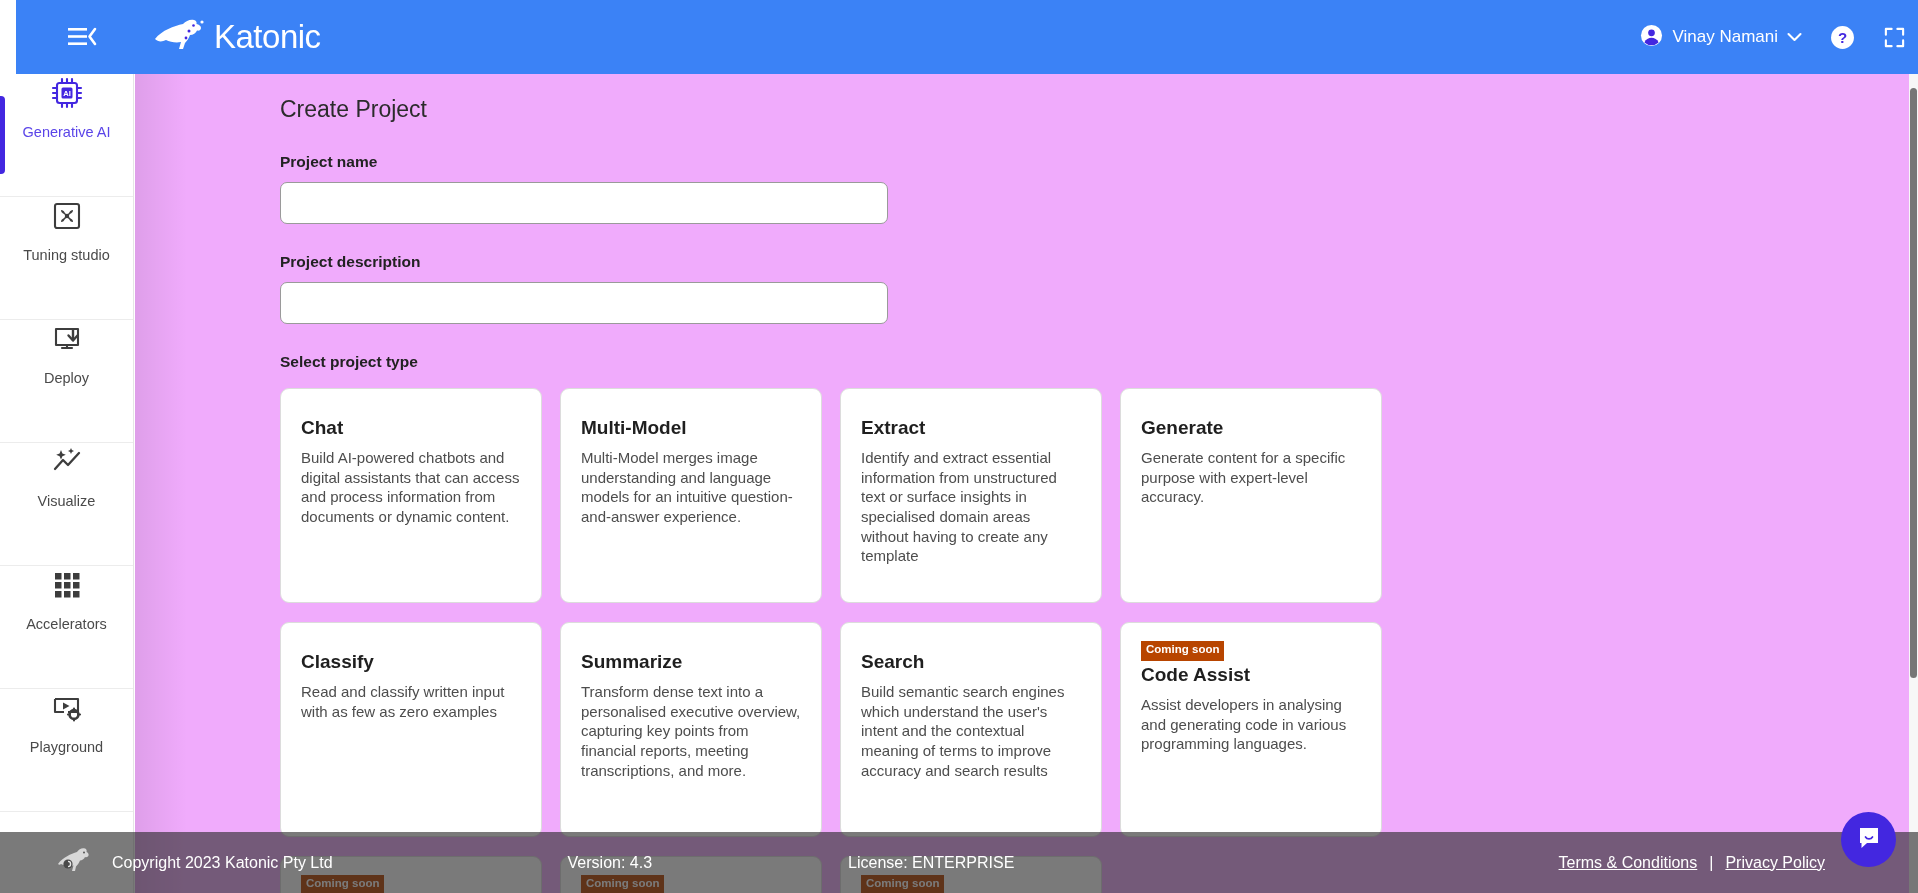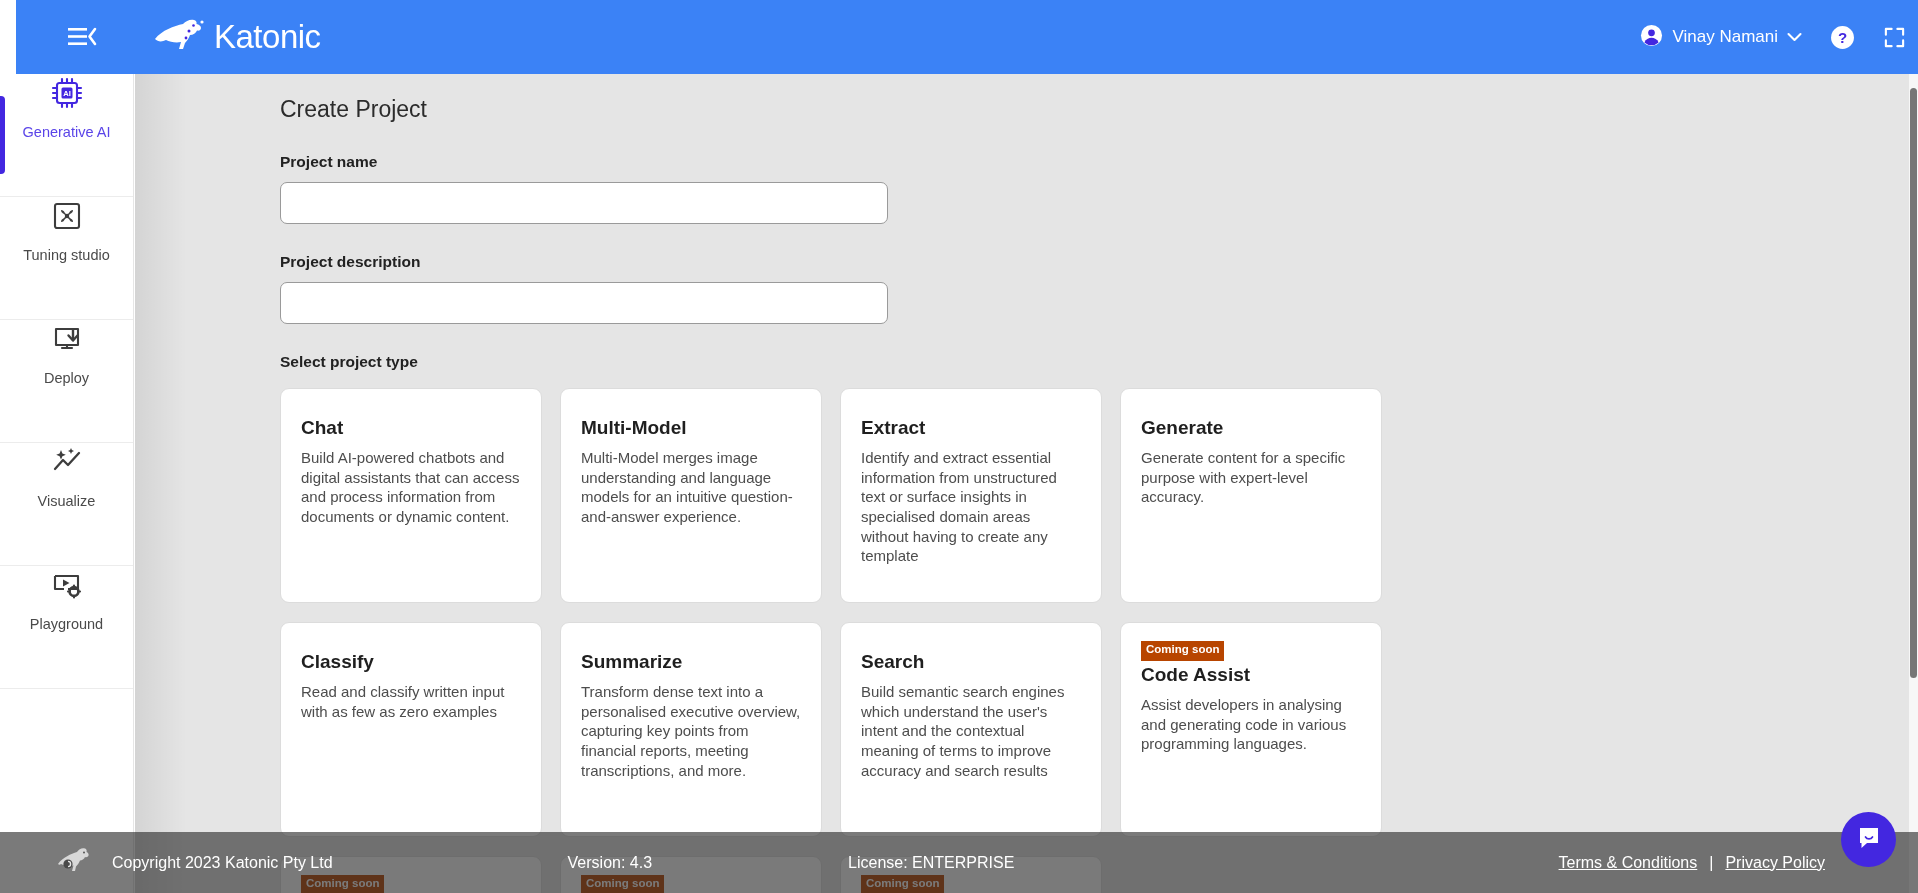--- a/index.html
+++ b/index.html
@@ -54,21 +54,21 @@
 
   .sidebar-shadow {
     position: absolute; top: 74px; left: 135px; width: 52px; height: 819px;
     background: linear-gradient(to right, rgba(0,0,0,0.075), rgba(0,0,0,0));
     pointer-events: none; z-index: 4;
   }
 
   
   .content {
     position: absolute; top: 74px; left: 135px; right: 0; bottom: 0;
-    background: #e5e5e5; overflow: hidden;
+    background: #f0abfc; overflow: hidden;
   }
   .content-inner { padding: 22px 0 0 145px; }
   .page-title { font-size: 23px; color: #2b2b2b; font-weight: 400; margin-bottom: 30px; }
   .field-label { font-size: 15.5px; font-weight: 700; color: #222; margin-bottom: 11px; }
   .text-input {
     width: 608px; height: 42px; border: 1px solid #9a9a9a; border-radius: 7px;
     background: #fff; padding: 0 12px; font-size: 15px; color: #222;
     font-family: "Liberation Sans", sans-serif; outline: none; margin-bottom: 29px;
   }
   .section-label { font-size: 15.5px; font-weight: 700; color: #222; margin-bottom: 17px; }
@@ -236,20 +236,38 @@
       <span class="side-icon">
         <svg width="34" height="34" viewBox="0 0 34 34">
           <path d="M5 24 L13 15 L18 20 L29 8" stroke="#3d3d3d" stroke-width="2.3" fill="none" stroke-linecap="round" stroke-linejoin="round"></path>
           <path d="M11 5 L12.4 8.4 L15.8 9.8 L12.4 11.2 L11 14.6 L9.6 11.2 L6.2 9.8 L9.6 8.4 Z" fill="#3d3d3d"></path>
           <path d="M21 3 L21.9 5.1 L24 6 L21.9 6.9 L21 9 L20.1 6.9 L18 6 L20.1 5.1 Z" fill="#3d3d3d"></path>
         </svg>
       </span>
       <span class="side-label">Visualize</span>
     </div>
 
+    <div class="side-item">
+      <span class="side-icon">
+        <svg width="30" height="30" viewBox="0 0 30 30">
+          <g fill="#3d3d3d">
+            <rect x="3" y="3" width="6.5" height="6.5"></rect>
+              <rect x="12" y="3" width="6.5" height="6.5"></rect>
+              <rect x="21" y="3" width="6.5" height="6.5"></rect>
+            <rect x="3" y="12" width="6.5" height="6.5"></rect>
+              <rect x="12" y="12" width="6.5" height="6.5"></rect>
+              <rect x="21" y="12" width="6.5" height="6.5"></rect>
+            <rect x="3" y="21" width="6.5" height="6.5"></rect>
+              <rect x="12" y="21" width="6.5" height="6.5"></rect>
+              <rect x="21" y="21" width="6.5" height="6.5"></rect>
+          </g>
+        </svg>
+      </span>
+      <span class="side-label">Accelerators</span>
+    </div>
 
     <div class="side-item">
       <span class="side-icon">
         <svg width="34" height="34" viewBox="0 0 34 34">
           <path d="M5 8 H28 V21 H18" stroke="#3d3d3d" stroke-width="2.1" fill="none" stroke-linejoin="round"></path>
           <path d="M5 8 V21 H14" stroke="#3d3d3d" stroke-width="2.1" fill="none" stroke-linejoin="round"></path>
           <path d="M13 11.5 L19.5 15 L13 18.5 Z" fill="#3d3d3d"></path>
           <circle cx="24" cy="23.5" r="4.4" fill="none" stroke="#3d3d3d" stroke-width="2.6"></circle>
           <g stroke="#3d3d3d" stroke-width="2.1" stroke-linecap="round">
             <path d="M24 17.5 V19"></path>

